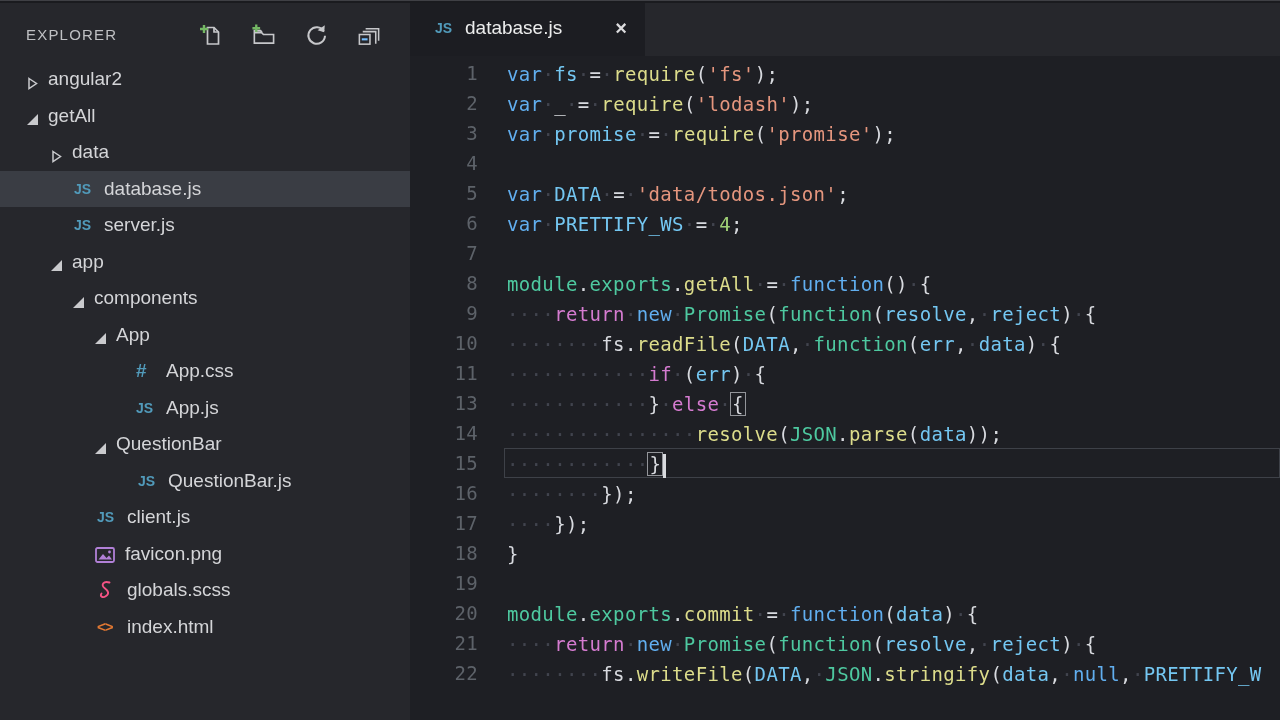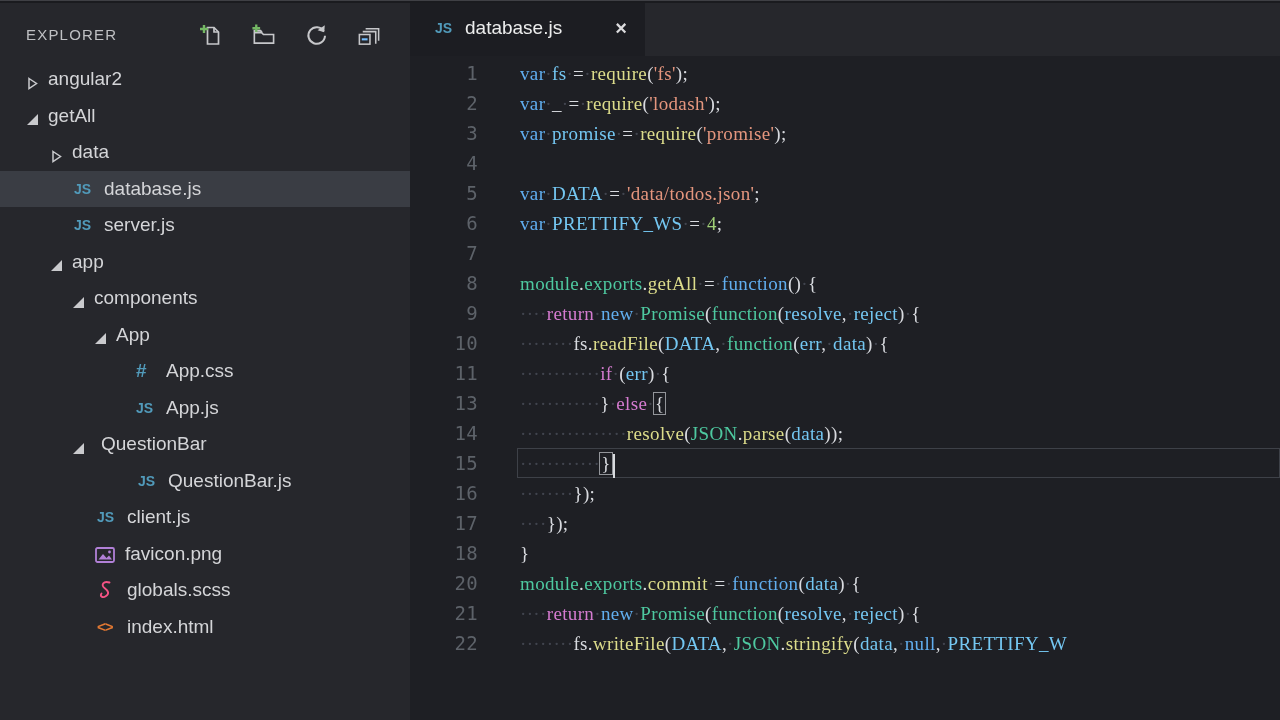--- a/index.html
+++ b/index.html
@@ -36,21 +36,21 @@
   .tab { height:56px; width:235px; background:var(--tab_bg); display:flex; align-items:center;
          padding:0 18px 0 25px; cursor:pointer; }
   .tab .ico-js { margin-right:12px; }
   .tab-label { font-size:19px; color:#eceded; flex:1; }
   .tab-close { font-size:20px; color:#dcdcde; font-weight:bold; cursor:pointer; line-height:1; }
 
   .editor { flex:1; background:var(--editor_bg); padding-top:2px; overflow:hidden;
             font-family:"DejaVu Sans Mono", monospace; font-size:19px; letter-spacing:0.35px; }
   .line { display:flex; height:30px; line-height:30px; white-space:pre; }
   .gutter { width:68px; flex:none; text-align:right; color:var(--line_number); }
-  .codewrap { flex:1; margin-left:39px; padding-left:2px; border:1px solid transparent; height:30px;font-family:Liberation Serif, serif; }
+  .codewrap { flex:1; margin-left:26px; padding-left:2px; border:1px solid transparent; height:30px; }
   .line.current .codewrap { border-color:var(--current_line_border); }
   .bm { box-shadow:0 0 0 1px var(--bracket_border); padding:0 1px; }
   .cursor { display:inline-block; width:2.5px; height:24px; background:var(--cursor);
             vertical-align:middle; margin-left:1px; }
 </style>
 </head>
 <body>
 
 <div class="app">
   <div class="topline"></div>
@@ -142,21 +142,21 @@
             <span class="ico-css">#</span>
           </span>
           <span>App.css</span>
         </div>
         <div class="tree-row" style="padding-left: 136px;">
           <span class="file-ico">
             <span class="ico-js">JS</span>
           </span>
           <span>App.js</span>
         </div>
-        <div class="tree-row" style="padding-left: 72px; gap: 7px;">
+        <div class="tree-row" style="padding-left: 94px;">
           <span class="twistie"><svg width="13" height="13" viewBox="0 0 13 13">
               <polygon points="12,1 12,12 1,12" fill="#c9cacd"></polygon>
             </svg></span>
           <span>QuestionBar</span>
         </div>
         <div class="tree-row" style="padding-left: 138px;">
           <span class="file-ico">
             <span class="ico-js">JS</span>
           </span>
           <span>QuestionBar.js</span>
@@ -215,18 +215,19 @@
         <div class="line"><span class="gutter">8</span><span class="codewrap"><span style="color: rgb(78, 201, 160);">module</span><span style="color: rgb(216, 218, 223);">.</span><span style="color: rgb(78, 201, 160);">exports</span><span style="color: rgb(216, 218, 223);">.</span><span style="color: rgb(220, 220, 139);">getAll</span><span style="color: rgb(65, 68, 78);">·</span><span style="color: rgb(216, 218, 223);">=</span><span style="color: rgb(65, 68, 78);">·</span><span style="color: rgb(97, 174, 239);">function</span><span style="color: rgb(216, 218, 223);">()</span><span style="color: rgb(65, 68, 78);">·</span><span style="color: rgb(216, 218, 223);">{</span></span></div>
         <div class="line"><span class="gutter">9</span><span class="codewrap"><span style="color: rgb(65, 68, 78);">····</span><span style="color: rgb(213, 123, 208);">return</span><span style="color: rgb(65, 68, 78);">·</span><span style="color: rgb(97, 174, 239);">new</span><span style="color: rgb(65, 68, 78);">·</span><span style="color: rgb(78, 201, 160);">Promise</span><span style="color: rgb(216, 218, 223);">(</span><span style="color: rgb(78, 201, 160);">function</span><span style="color: rgb(216, 218, 223);">(</span><span style="color: rgb(116, 199, 242);">resolve</span><span style="color: rgb(216, 218, 223);">,</span><span style="color: rgb(65, 68, 78);">·</span><span style="color: rgb(116, 199, 242);">reject</span><span style="color: rgb(216, 218, 223);">)</span><span style="color: rgb(65, 68, 78);">·</span><span style="color: rgb(216, 218, 223);">{</span></span></div>
         <div class="line"><span class="gutter">10</span><span class="codewrap"><span style="color: rgb(65, 68, 78);">········</span><span style="color: rgb(216, 218, 223);">fs</span><span style="color: rgb(216, 218, 223);">.</span><span style="color: rgb(220, 220, 139);">readFile</span><span style="color: rgb(216, 218, 223);">(</span><span style="color: rgb(116, 199, 242);">DATA</span><span style="color: rgb(216, 218, 223);">,</span><span style="color: rgb(65, 68, 78);">·</span><span style="color: rgb(78, 201, 160);">function</span><span style="color: rgb(216, 218, 223);">(</span><span style="color: rgb(116, 199, 242);">err</span><span style="color: rgb(216, 218, 223);">,</span><span style="color: rgb(65, 68, 78);">·</span><span style="color: rgb(116, 199, 242);">data</span><span style="color: rgb(216, 218, 223);">)</span><span style="color: rgb(65, 68, 78);">·</span><span style="color: rgb(216, 218, 223);">{</span></span></div>
         <div class="line"><span class="gutter">11</span><span class="codewrap"><span style="color: rgb(65, 68, 78);">············</span><span style="color: rgb(213, 123, 208);">if</span><span style="color: rgb(65, 68, 78);">·</span><span style="color: rgb(216, 218, 223);">(</span><span style="color: rgb(116, 199, 242);">err</span><span style="color: rgb(216, 218, 223);">)</span><span style="color: rgb(65, 68, 78);">·</span><span style="color: rgb(216, 218, 223);">{</span></span></div>
         <div class="line"><span class="gutter">13</span><span class="codewrap"><span style="color: rgb(65, 68, 78);">············</span><span style="color: rgb(216, 218, 223);">}</span><span style="color: rgb(65, 68, 78);">·</span><span style="color: rgb(213, 123, 208);">else</span><span style="color: rgb(65, 68, 78);">·</span><span class="bm" style="color: rgb(216, 218, 223);">{</span></span></div>
         <div class="line"><span class="gutter">14</span><span class="codewrap"><span style="color: rgb(65, 68, 78);">················</span><span style="color: rgb(220, 220, 139);">resolve</span><span style="color: rgb(216, 218, 223);">(</span><span style="color: rgb(78, 201, 160);">JSON</span><span style="color: rgb(216, 218, 223);">.</span><span style="color: rgb(220, 220, 139);">parse</span><span style="color: rgb(216, 218, 223);">(</span><span style="color: rgb(116, 199, 242);">data</span><span style="color: rgb(216, 218, 223);">));</span></span></div>
         <div class="line current"><span class="gutter">15</span><span class="codewrap"><span style="color: rgb(65, 68, 78);">············</span><span class="bm" style="color: rgb(216, 218, 223);">}</span><span class="cursor"></span></span></div>
         <div class="line"><span class="gutter">16</span><span class="codewrap"><span style="color: rgb(65, 68, 78);">········</span><span style="color: rgb(216, 218, 223);">});</span></span></div>
         <div class="line"><span class="gutter">17</span><span class="codewrap"><span style="color: rgb(65, 68, 78);">····</span><span style="color: rgb(216, 218, 223);">});</span></span></div>
         <div class="line"><span class="gutter">18</span><span class="codewrap"><span style="color: rgb(216, 218, 223);">}</span></span></div>
+        <div class="line"><span class="gutter">19</span><span class="codewrap"></span></div>
         <div class="line"><span class="gutter">20</span><span class="codewrap"><span style="color: rgb(78, 201, 160);">module</span><span style="color: rgb(216, 218, 223);">.</span><span style="color: rgb(78, 201, 160);">exports</span><span style="color: rgb(216, 218, 223);">.</span><span style="color: rgb(220, 220, 139);">commit</span><span style="color: rgb(65, 68, 78);">·</span><span style="color: rgb(216, 218, 223);">=</span><span style="color: rgb(65, 68, 78);">·</span><span style="color: rgb(97, 174, 239);">function</span><span style="color: rgb(216, 218, 223);">(</span><span style="color: rgb(116, 199, 242);">data</span><span style="color: rgb(216, 218, 223);">)</span><span style="color: rgb(65, 68, 78);">·</span><span style="color: rgb(216, 218, 223);">{</span></span></div>
         <div class="line"><span class="gutter">21</span><span class="codewrap"><span style="color: rgb(65, 68, 78);">····</span><span style="color: rgb(213, 123, 208);">return</span><span style="color: rgb(65, 68, 78);">·</span><span style="color: rgb(97, 174, 239);">new</span><span style="color: rgb(65, 68, 78);">·</span><span style="color: rgb(78, 201, 160);">Promise</span><span style="color: rgb(216, 218, 223);">(</span><span style="color: rgb(78, 201, 160);">function</span><span style="color: rgb(216, 218, 223);">(</span><span style="color: rgb(116, 199, 242);">resolve</span><span style="color: rgb(216, 218, 223);">,</span><span style="color: rgb(65, 68, 78);">·</span><span style="color: rgb(116, 199, 242);">reject</span><span style="color: rgb(216, 218, 223);">)</span><span style="color: rgb(65, 68, 78);">·</span><span style="color: rgb(216, 218, 223);">{</span></span></div>
         <div class="line"><span class="gutter">22</span><span class="codewrap"><span style="color: rgb(65, 68, 78);">········</span><span style="color: rgb(216, 218, 223);">fs</span><span style="color: rgb(216, 218, 223);">.</span><span style="color: rgb(220, 220, 139);">writeFile</span><span style="color: rgb(216, 218, 223);">(</span><span style="color: rgb(116, 199, 242);">DATA</span><span style="color: rgb(216, 218, 223);">,</span><span style="color: rgb(65, 68, 78);">·</span><span style="color: rgb(78, 201, 160);">JSON</span><span style="color: rgb(216, 218, 223);">.</span><span style="color: rgb(220, 220, 139);">stringify</span><span style="color: rgb(216, 218, 223);">(</span><span style="color: rgb(116, 199, 242);">data</span><span style="color: rgb(216, 218, 223);">,</span><span style="color: rgb(65, 68, 78);">·</span><span style="color: rgb(97, 174, 239);">null</span><span style="color: rgb(216, 218, 223);">,</span><span style="color: rgb(65, 68, 78);">·</span><span style="color: rgb(116, 199, 242);">PRETTIFY_W</span></span></div>
       </div>
   </main>
 </div>
 
 </body></html>

